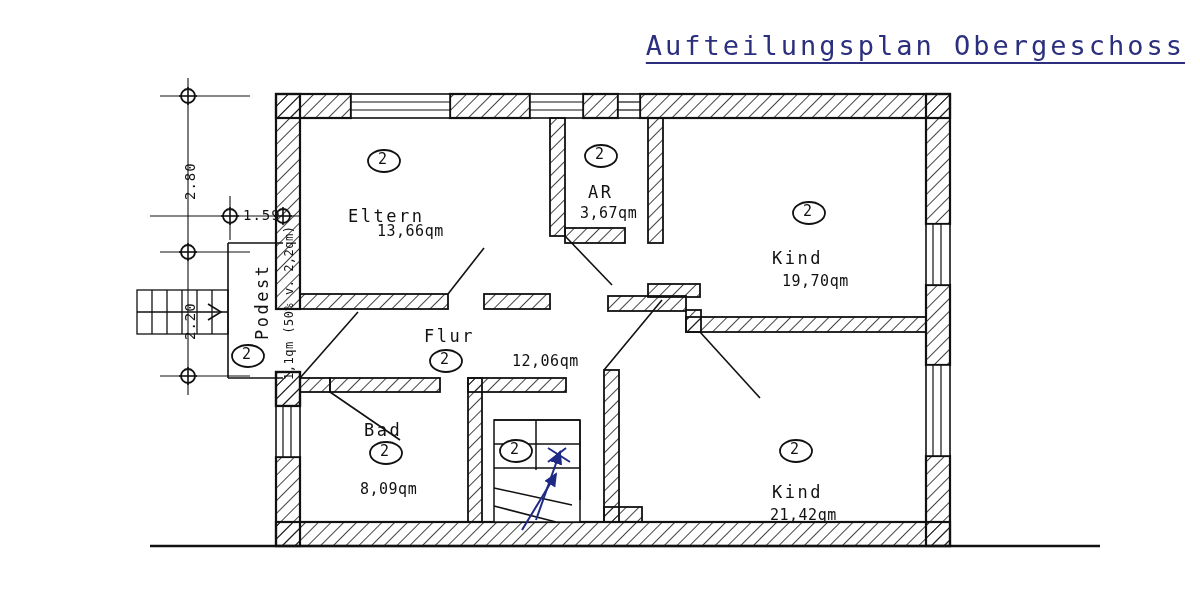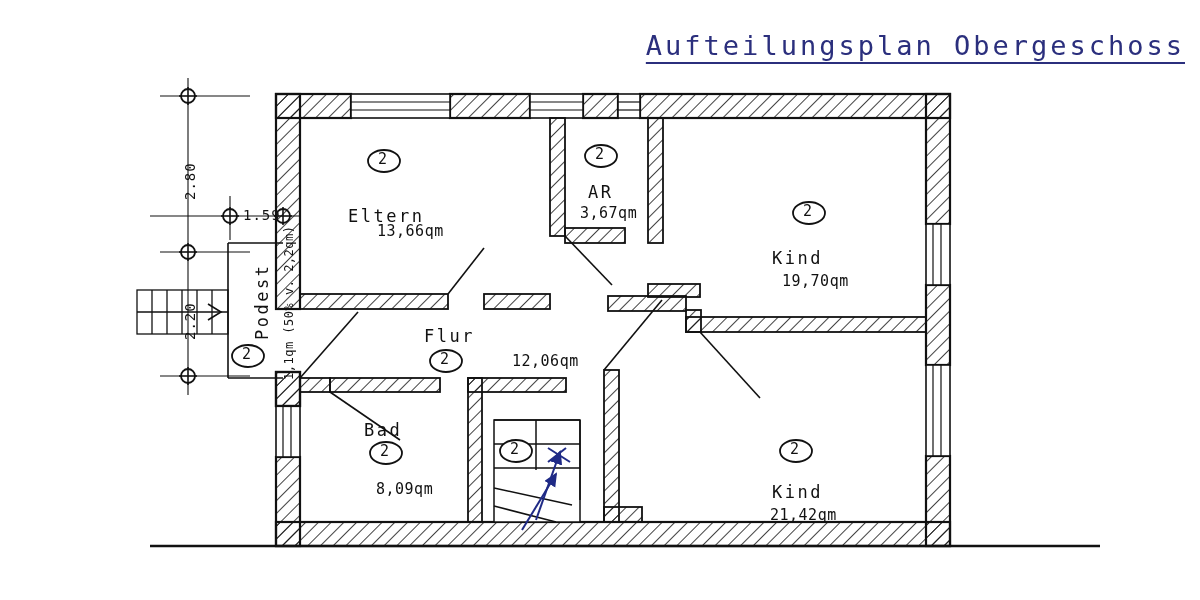--- a/index.html
+++ b/index.html
@@ -219,21 +219,21 @@
   <div class="lbl" style="left:790px;top:440px;font-size:15px;">2</div>
 
   <div class="lbl rname" style="left:424px;top:326px;">Flur</div>
   <div class="lbl rarea" style="left:512px;top:352px;">12,06qm</div>
   <svg style="position:absolute;left:428px;top:348px;" width="36" height="26">
     <ellipse cx="18" cy="13" rx="16" ry="11" fill="#fff" stroke="#111" stroke-width="1.8"></ellipse>
   </svg>
   <div class="lbl" style="left:440px;top:350px;font-size:15px;">2</div>
 
   <div class="lbl rname" style="left:364px;top:420px;">Bad</div>
-  <div class="lbl rarea" style="left:376px;top:480px;">8,09qm</div>
+  <div class="lbl rarea" style="left:360px;top:480px;">8,09qm</div>
   <svg style="position:absolute;left:368px;top:440px;" width="36" height="26">
     <ellipse cx="18" cy="13" rx="16" ry="11" fill="#fff" stroke="#111" stroke-width="1.8"></ellipse>
   </svg>
   <div class="lbl" style="left:380px;top:442px;font-size:15px;">2</div>
 
   <div class="lbl rname vert" style="left:252px;top:340px;transform:rotate(-90deg);">Podest</div>
   <div class="lbl vert" style="left:282px;top:380px;transform:rotate(-90deg);font-size:12px;letter-spacing:0.5px;">1,1qm (50% v. 2,2qm)</div>
   <svg style="position:absolute;left:230px;top:343px;" width="36" height="26">
     <ellipse cx="18" cy="13" rx="16" ry="11" fill="#fff" stroke="#111" stroke-width="1.8"></ellipse>
   </svg>

